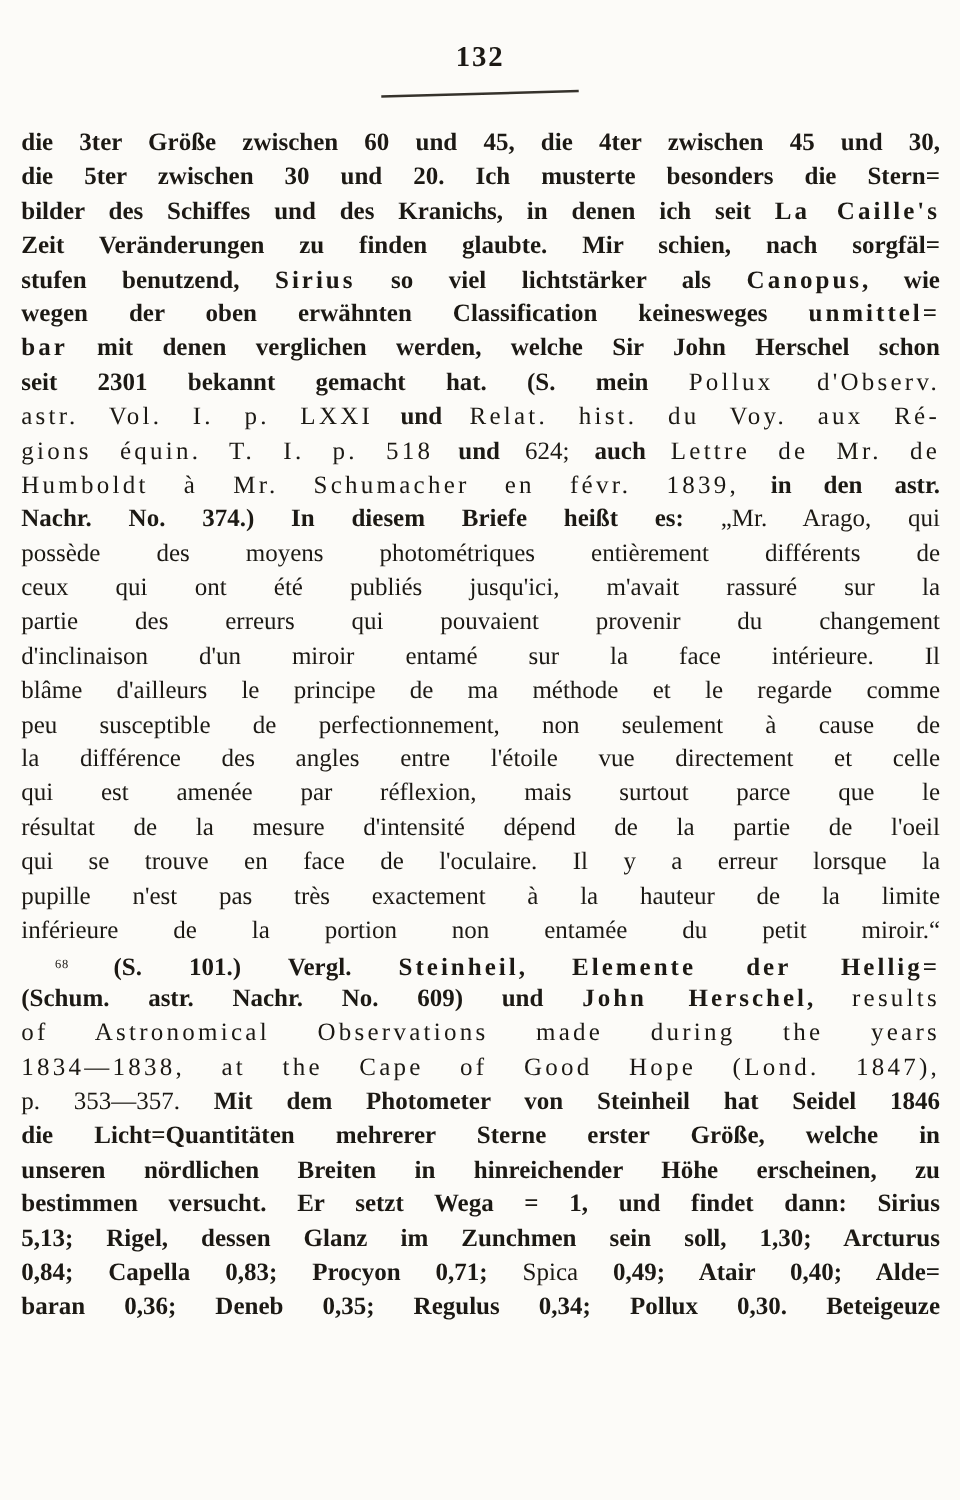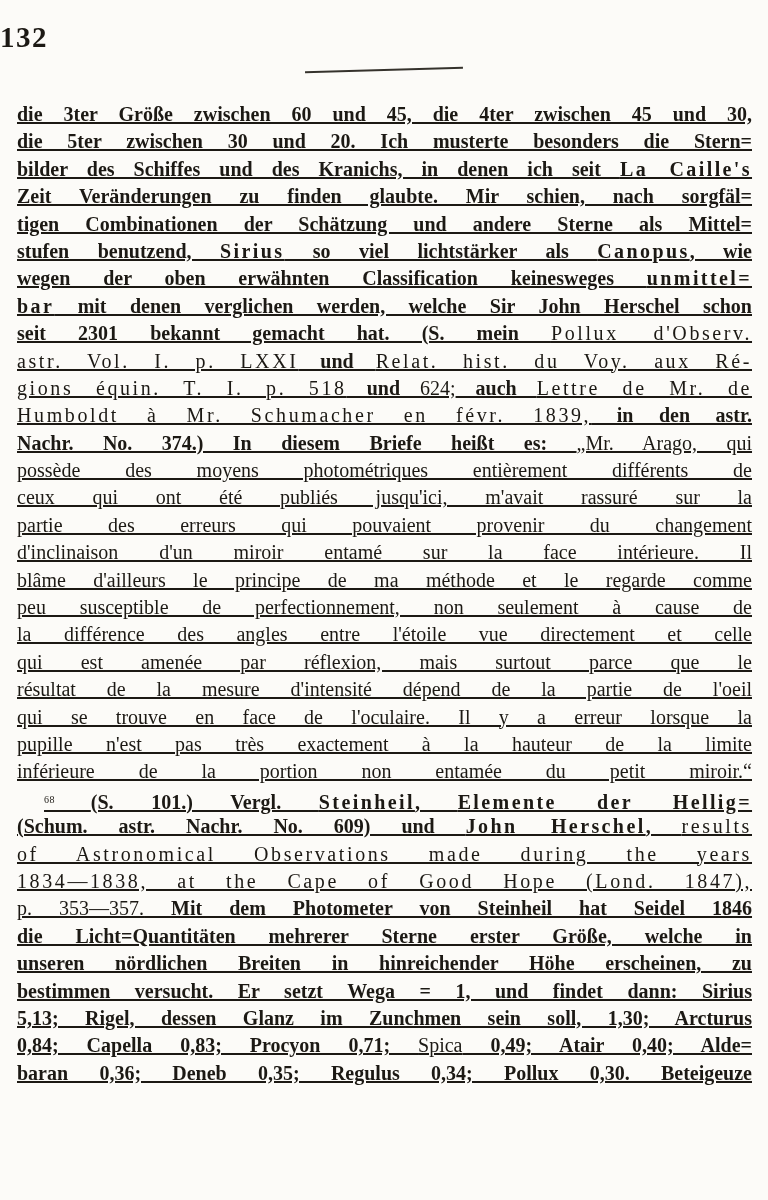--- a/index.html
+++ b/index.html
@@ -10,43 +10,44 @@
     background: #fcfbf8;
     color: #1c1914;
     font-family: "Liberation Serif", "DejaVu Serif", serif;
     overflow: hidden;
     position: relative;
   }
   .page {
     position: absolute; inset: 0;
   }
   .page-number {
+    text-align: center;
     font-weight: 700;
-    font-size: 29px;
+    font-size: 23px;
     padding-top: 21px;
     letter-spacing: 1.5px;
+    margin-top: 12px;
   }
   .header-rule {
     width: 158px; height: 2px;
     background: #35322c;
     margin: 15px auto 0 auto;
     transform: rotate(-1.6deg);
   }
   .text-block {
     position: absolute;
     left: 17px; right: 16px; top: 101px;
     font-size: 20px;
   }
   .line {
     line-height: 27.4px;
     height: 27.4px;
     text-align: justify;
     text-align-last: justify;
     white-space: normal;
-    text-decoration: underline;
   }
   .line.indent { text-indent: 27px; }
   
   .f  { font-weight: 700; }
   
   .fs { font-weight: 700; letter-spacing: 2.4px; }
   
   .a  { font-weight: 400; }
   
   .as { font-weight: 400; letter-spacing: 2.6px; }
@@ -59,21 +60,20 @@
 <body>
 
 <div class="page">
   <div class="page-number">132</div>
   <div class="header-rule"></div>
   <div class="text-block">
       <div class="line"><span class="f">die 3ter Größe zwischen 60 und 45, die 4ter zwischen 45 und 30,</span></div>
       <div class="line"><span class="f">die 5ter zwischen 30 und 20. Ich musterte besonders die Stern=</span></div>
       <div class="line"><span class="f">bilder des Schiffes und des Kranichs, in denen ich seit </span><span class="fs">La Caille's</span></div>
       <div class="line"><span class="f">Zeit Veränderungen zu finden glaubte. Mir schien, nach sorgfäl=</span></div>
-      <div class="line"><span class="f">tigen Combinationen der Schätzung und andere Sterne als Mittel=</span></div>
       <div class="line"><span class="f">stufen benutzend, </span><span class="fs">Sirius</span><span class="f"> so viel lichtstärker als </span><span class="fs">Canopus</span><span class="f">, wie</span></div>
       <div class="line"><span class="f">wegen der oben erwähnten Classification keinesweges </span><span class="fs">unmittel=</span></div>
       <div class="line"><span class="fs">bar</span><span class="f"> mit denen verglichen werden, welche Sir John Herschel schon</span></div>
       <div class="line"><span class="f">seit 2301 bekannt gemacht hat. (S. mein </span><span class="as">Pollux d'Observ.</span></div>
       <div class="line"><span class="as">astr. Vol. I. p. LXXI</span><span class="f"> und </span><span class="as">Relat. hist. du Voy. aux Ré-</span></div>
       <div class="line"><span class="as">gions équin. T. I. p. 518</span><span class="f"> und </span><span class="a">624;</span><span class="f"> auch </span><span class="as">Lettre de Mr. de</span></div>
       <div class="line"><span class="as">Humboldt à Mr. Schumacher en févr. 1839,</span><span class="f"> in den astr.</span></div>
       <div class="line"><span class="f">Nachr. No. 374.) In diesem Briefe heißt es: </span><span class="a">„Mr. Arago, qui</span></div>
       <div class="line"><span class="a">possède des moyens photométriques entièrement différents de</span></div>
       <div class="line"><span class="a">ceux qui ont été publiés jusqu'ici, m'avait rassuré sur la</span></div>

